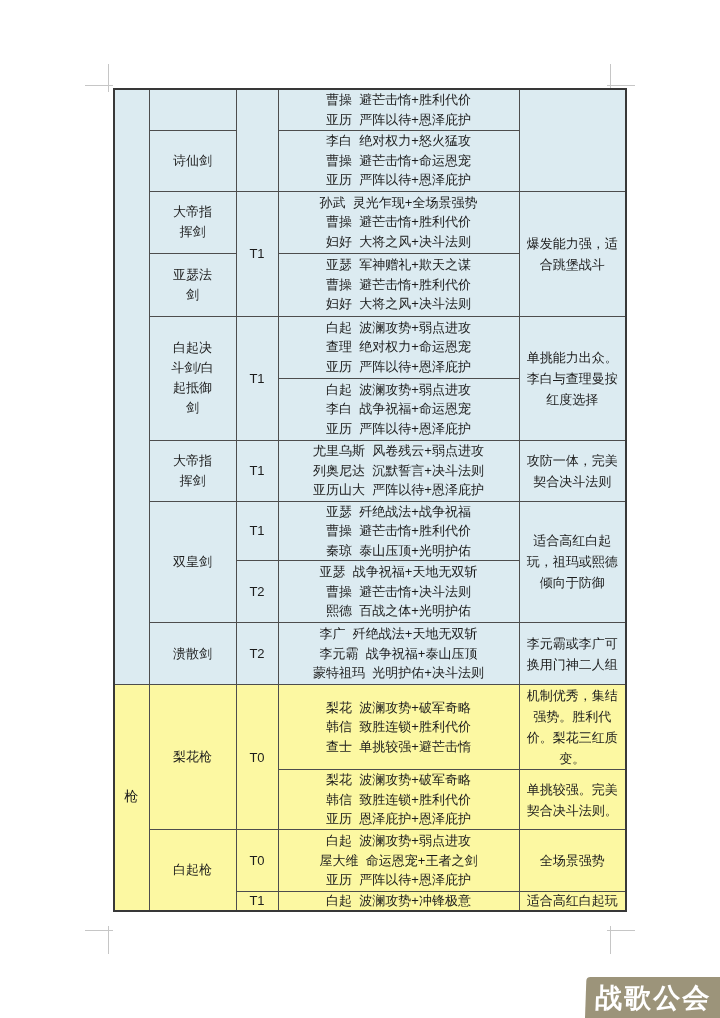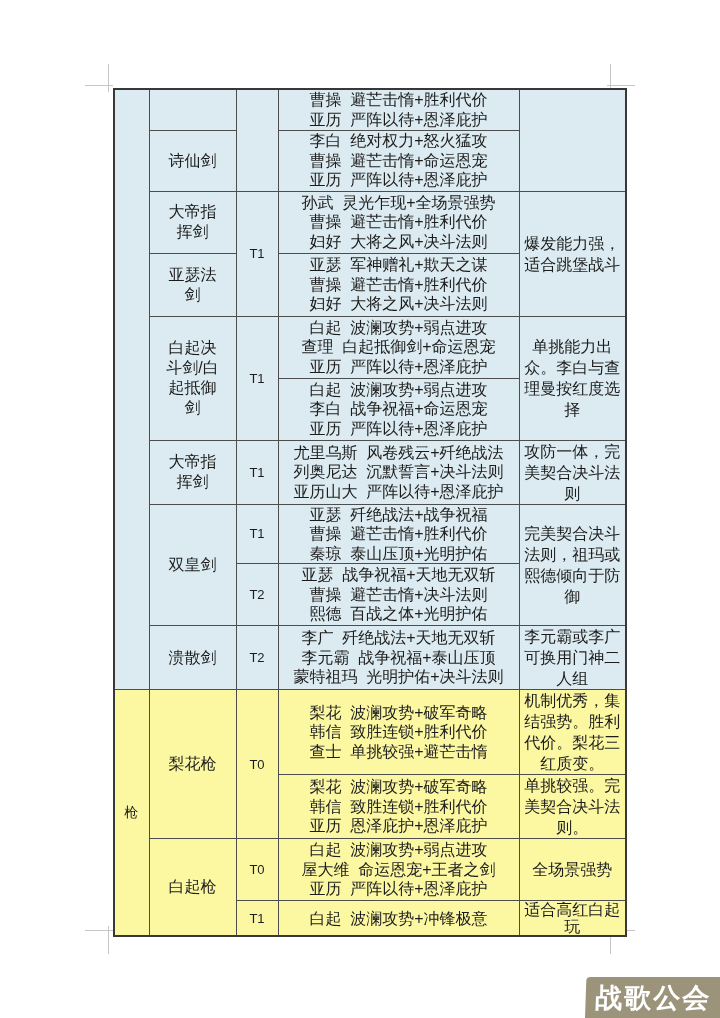--- a/index.html
+++ b/index.html
@@ -20,27 +20,27 @@
   .mh{height:1px;width:28px;}
   
   table.tier-table{
     position:absolute;left:113px;top:88px;width:512px;
     border-collapse:collapse;table-layout:fixed;
     border:2px solid var(--outer);
   }
   td{
     border:1px solid var(--border);
     text-align:center;vertical-align:middle;
-    padding:0;font-size:16px;color:var(--ink);
+    padding:0;font-size:13px;color:var(--ink);
     overflow:hidden;
   }
   tr.blue td{background:var(--blue);}
   tr.yellow td{background:var(--yellow);}
   td.cat{background:var(--green);font-size:14px;letter-spacing:1px;}
-  td.weapon{line-height:20px;padding:0 12px;}
+  td.weapon{line-height:20px;padding:0 18px;}
   td.tier{font-size:13px;margin-top:38px;}
   td.combo{padding:0;}
   .cl{line-height:19.5px;white-space:pre;}
   td.comment{line-height:21px;padding:0 2px;}
   
   .watermark{
     position:absolute;left:585px;top:977px;right:0;bottom:0;
     background:var(--watermark_bg);color:var(--watermark_text);
     display:flex;align-items:center;justify-content:center;
     font-size:27px;font-weight:bold;letter-spacing:2px;
@@ -109,54 +109,54 @@
         <div class="cl">曹操  避芒击惰+胜利代价</div>
         <div class="cl">妇好  大将之风+决斗法则</div>
       </td>
     </tr>
 
     <tr class="blue" style="height:62px">
       <td class="weapon" rowspan="2">白起决斗剑/白起抵御剑</td>
       <td class="tier" rowspan="2">T1</td>
       <td class="combo">
         <div class="cl">白起  波澜攻势+弱点进攻</div>
-        <div class="cl">查理  白起抵御剑+命运恩宠</div>
+        <div class="cl">查理  绝对权力+命运恩宠</div>
         <div class="cl">亚历  严阵以待+恩泽庇护</div>
       </td>
       <td class="comment" rowspan="2">单挑能力出众。李白与查理曼按红度选择</td>
     </tr>
 
     <tr class="blue" style="height:62px">
       <td class="combo">
         <div class="cl">白起  波澜攻势+弱点进攻</div>
         <div class="cl">李白  战争祝福+命运恩宠</div>
         <div class="cl">亚历  严阵以待+恩泽庇护</div>
       </td>
     </tr>
 
     <tr class="blue" style="height:61px">
       <td class="weapon">大帝指挥剑</td>
       <td class="tier">T1</td>
       <td class="combo">
-        <div class="cl">尤里乌斯  风卷残云+歼绝战法</div>
+        <div class="cl">尤里乌斯  风卷残云+弱点进攻</div>
         <div class="cl">列奥尼达  沉默誓言+决斗法则</div>
         <div class="cl">亚历山大  严阵以待+恩泽庇护</div>
       </td>
       <td class="comment">攻防一体，完美契合决斗法则</td>
     </tr>
 
     <tr class="blue" style="height:58px">
       <td class="weapon" rowspan="2">双皇剑</td>
       <td class="tier">T1</td>
       <td class="combo">
         <div class="cl">亚瑟  歼绝战法+战争祝福</div>
         <div class="cl">曹操  避芒击惰+胜利代价</div>
         <div class="cl">秦琼  泰山压顶+光明护佑</div>
       </td>
-      <td class="comment" rowspan="2">完美契合决斗法则，祖玛或熙德倾向于防御</td>
+      <td class="comment" rowspan="2">适合高红白起玩，祖玛或熙德倾向于防御</td>
     </tr>
 
     <tr class="blue" style="height:62px">
       <td class="tier">T2</td>
       <td class="combo">
         <div class="cl">亚瑟  战争祝福+天地无双斩</div>
         <div class="cl">曹操  避芒击惰+决斗法则</div>
         <div class="cl">熙德  百战之体+光明护佑</div>
       </td>
     </tr>

